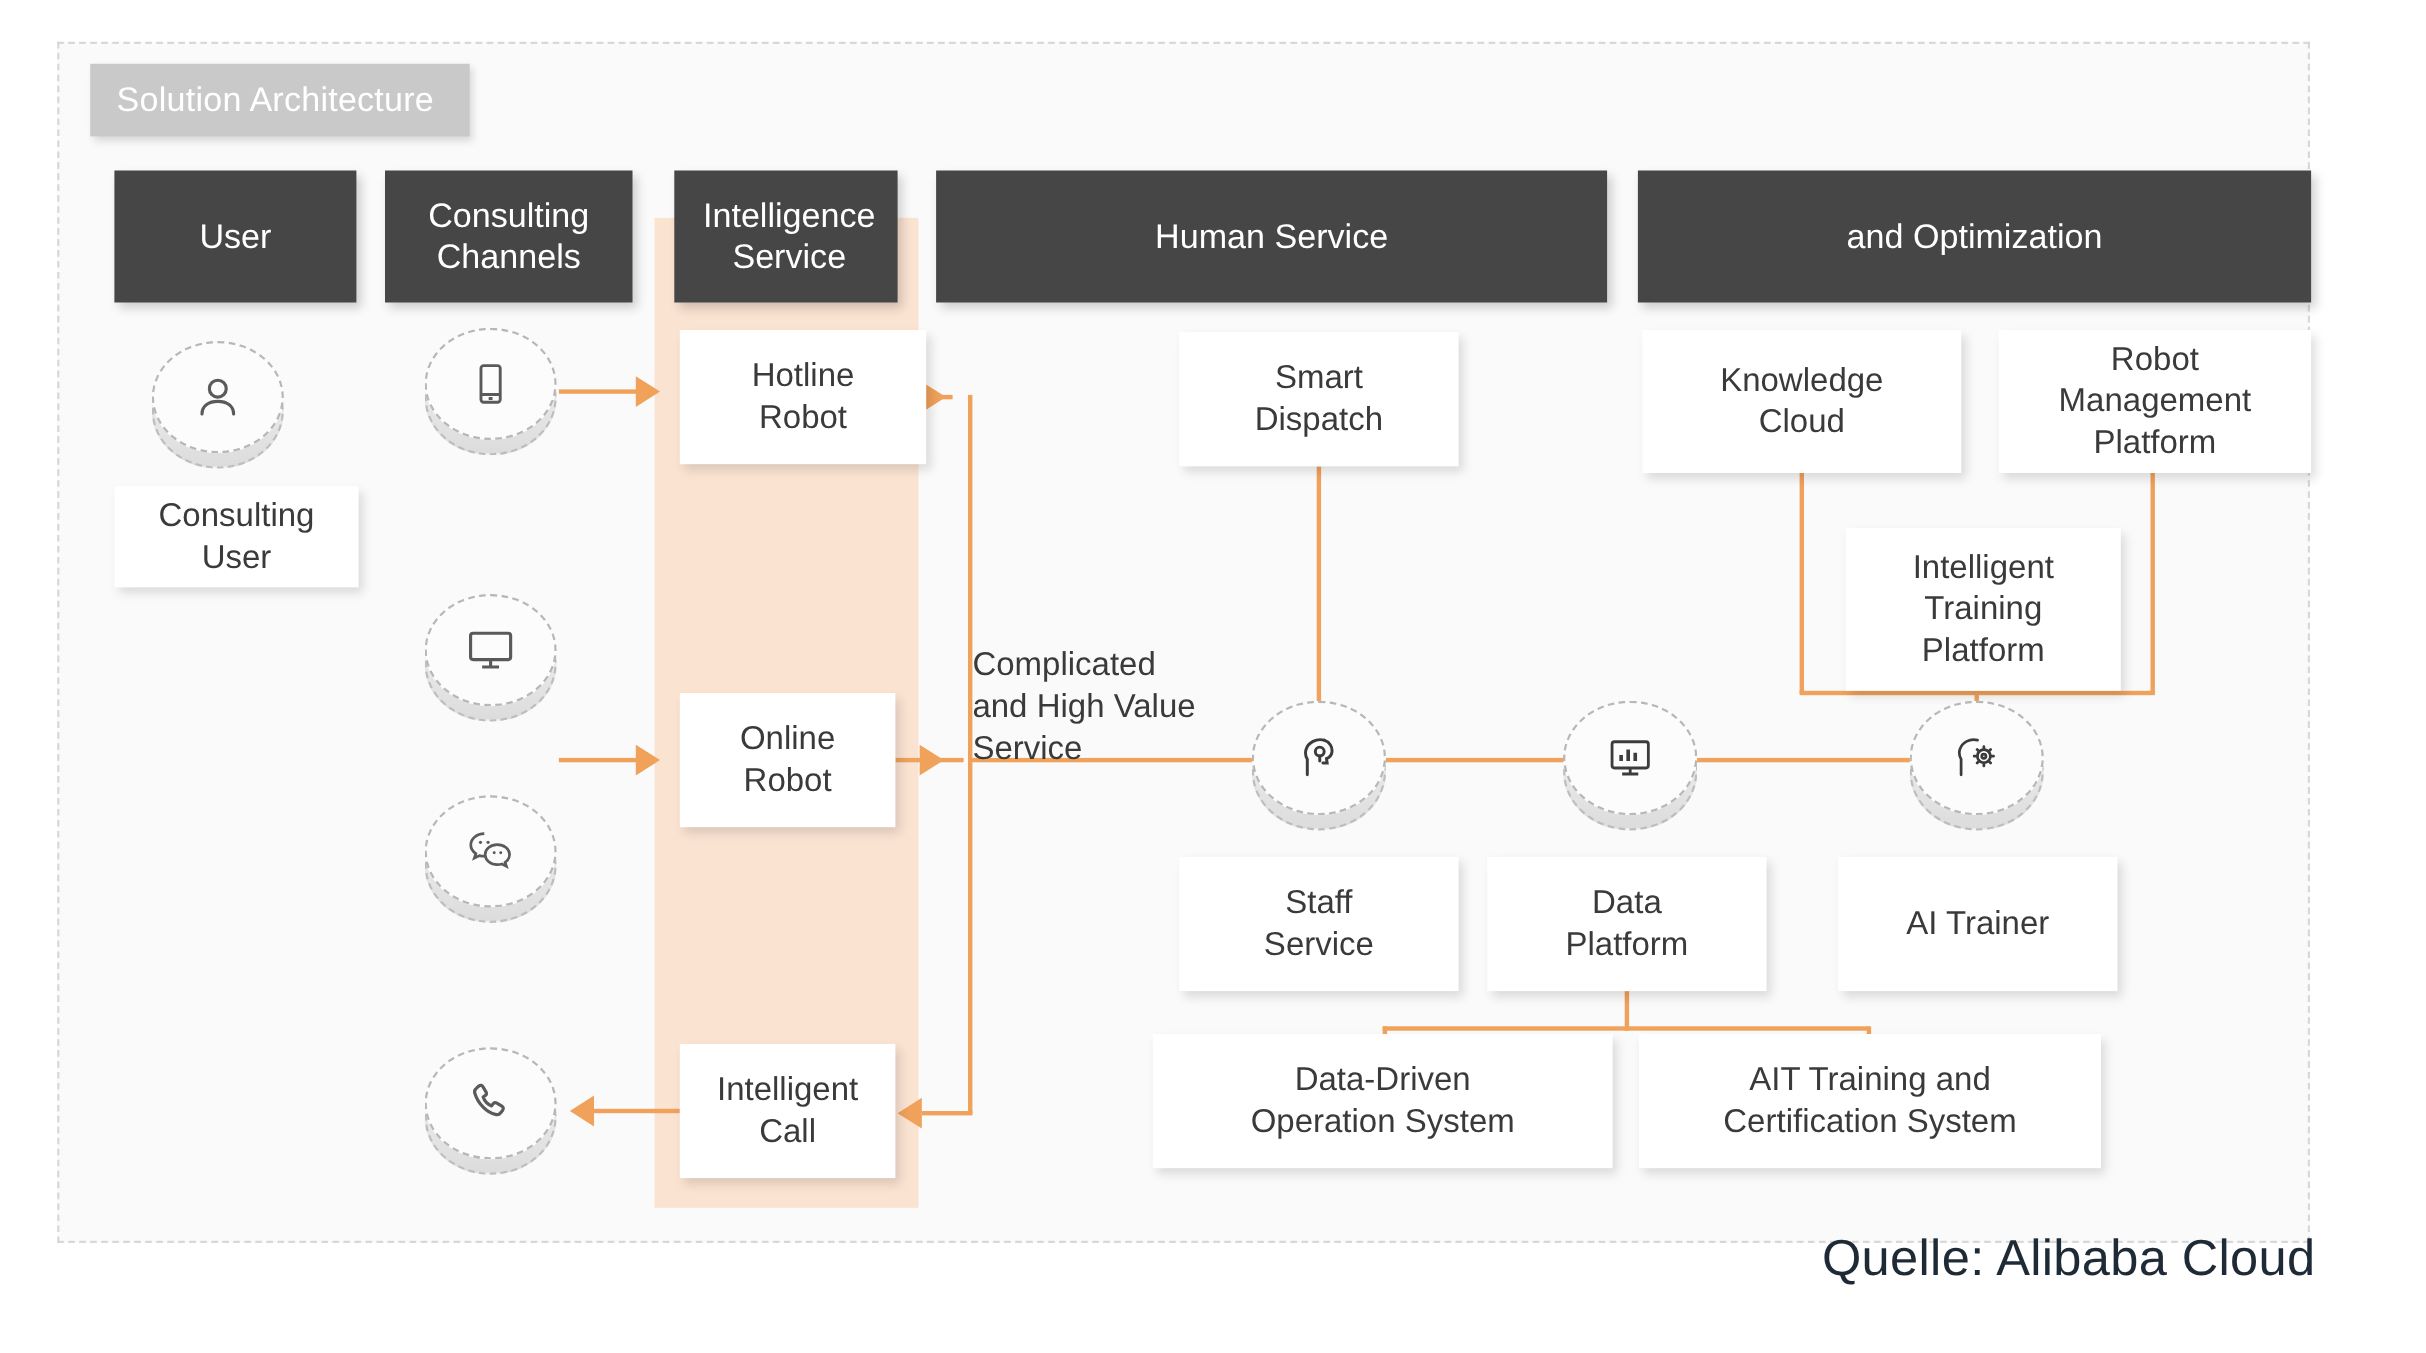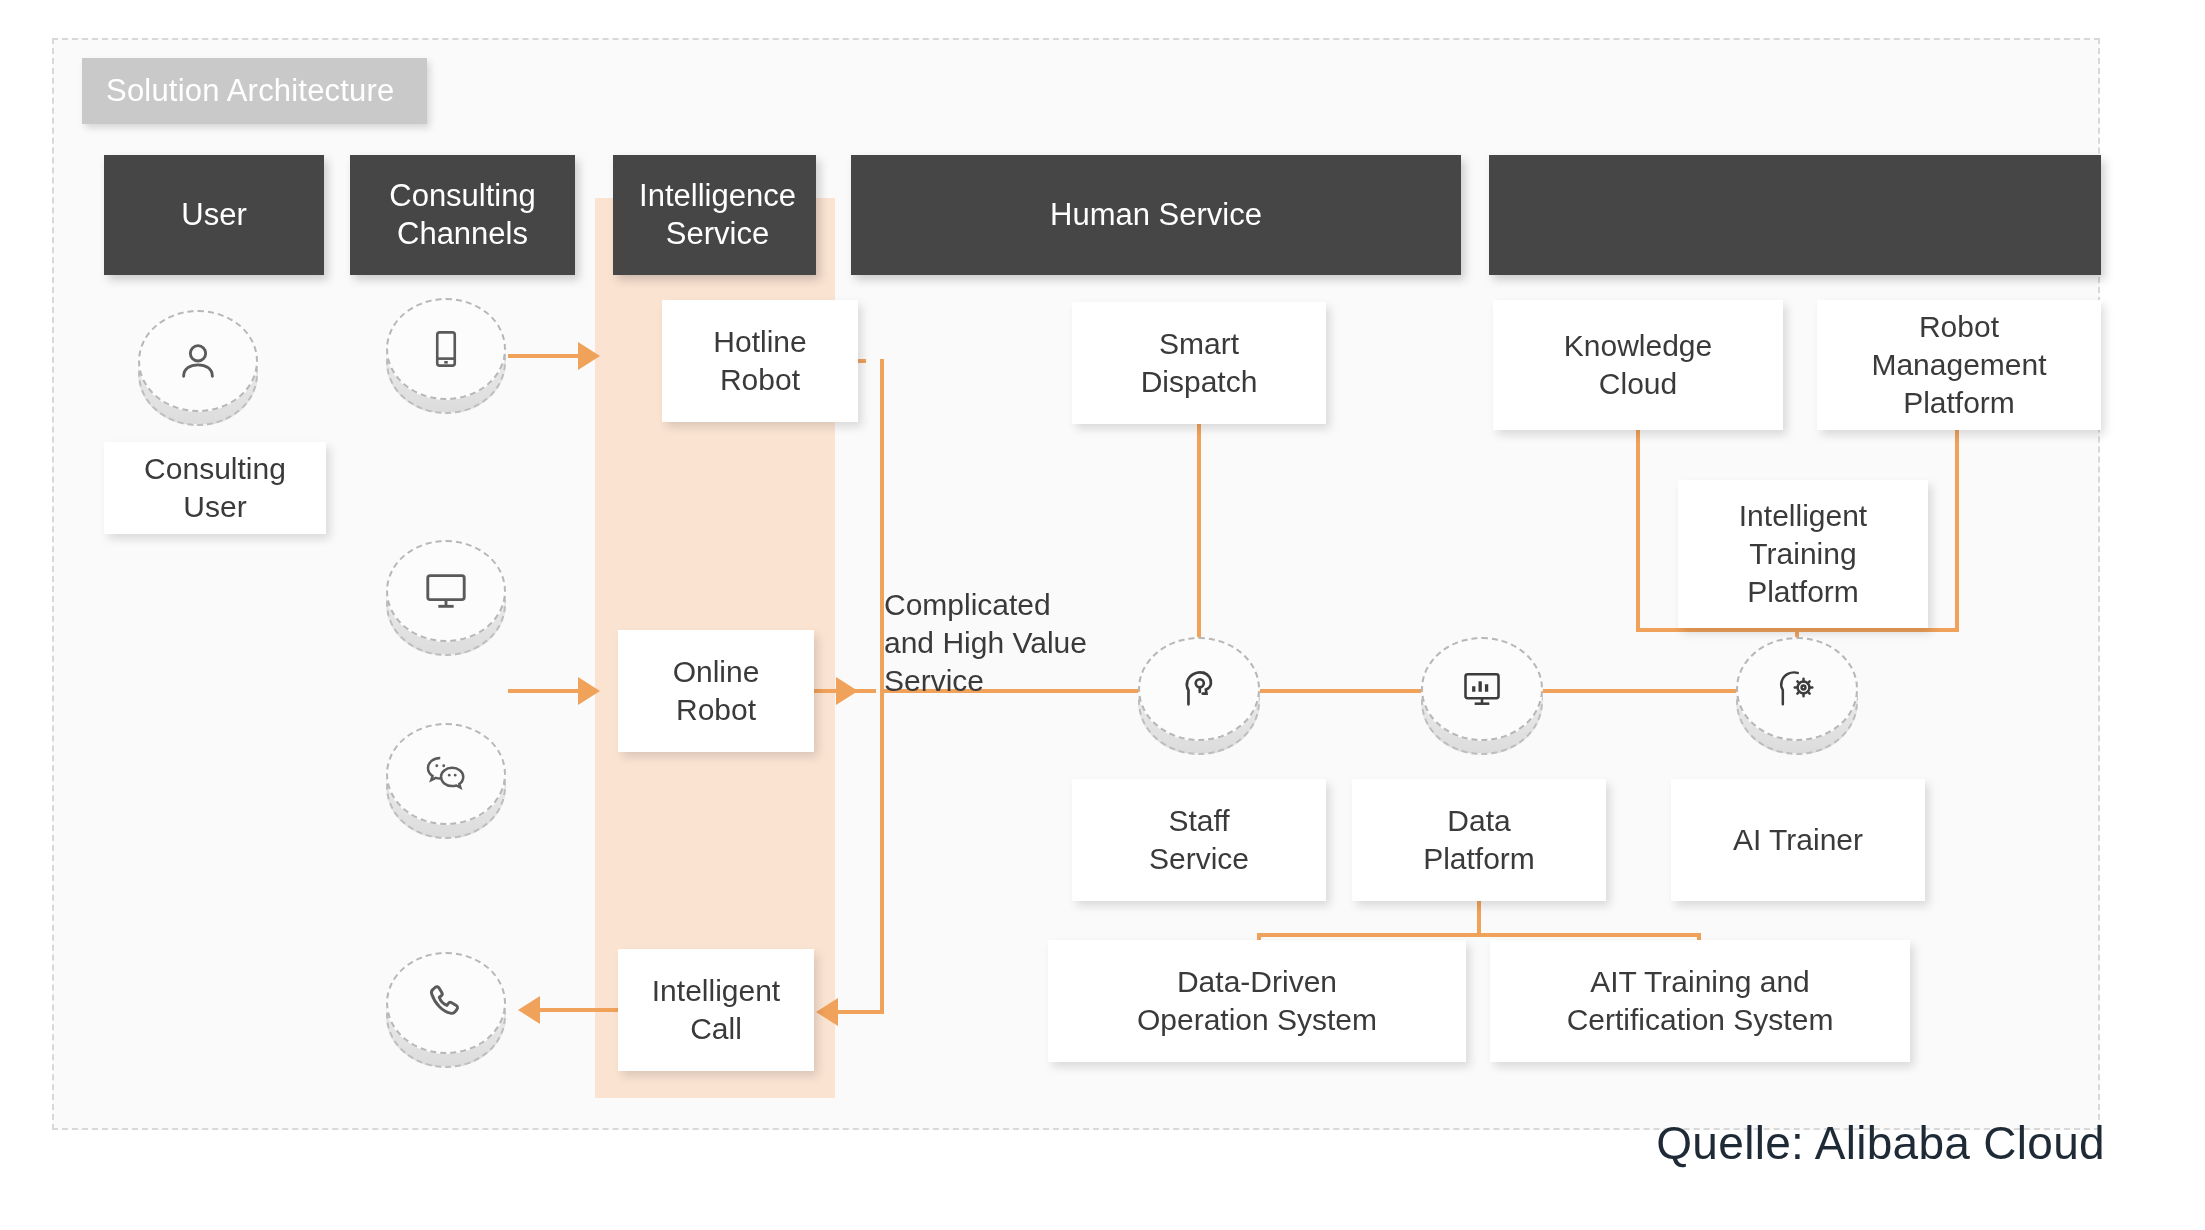--- a/index.html
+++ b/index.html
@@ -74,21 +74,21 @@
     display:flex; align-items:center; justify-content:center;
     text-align:center;
     font-size:30px;
     line-height:1.26;
     box-shadow:4px 5px 9px rgba(0,0,0,.13);
     z-index:14;
     box-sizing:border-box;
     padding:6px 10px;
   }
   #c-consulting-user  {left:104px;  top:442px; width:222px; height:92px;}
-  #c-hotline          {left:618px;  top:300px; width:196px; height:122px;margin-left:44px;}
+  #c-hotline          {left:618px;  top:300px; width:224px; height:122px;}
   #c-online           {left:618px;  top:630px; width:196px; height:122px;}
   #c-intelligent-call {left:618px;  top:949px; width:196px; height:122px;}
   #c-smart-dispatch   {left:1072px; top:302px; width:254px; height:122px;}
   #c-knowledge        {left:1493px; top:300px; width:290px; height:130px;align-items:center;}
   #c-robot-mgmt       {left:1817px; top:300px; width:284px; height:130px;}
   #c-intel-training   {left:1678px; top:480px; width:250px; height:148px;}
   #c-staff-service    {left:1072px; top:779px; width:254px; height:122px;}
   #c-data-platform    {left:1352px; top:779px; width:254px; height:122px;}
   #c-ai-trainer       {left:1671px; top:779px; width:254px; height:122px;}
   #c-data-driven      {left:1048px; top:940px; width:418px; height:122px;}
@@ -224,20 +224,21 @@
   <div>
     <div>Intelligence</div>
     <div>Service</div>
   </div>
 </div>
 <div class="hdr" id="hdr-human">
   <span>Human Service</span>
 </div>
 <div class="hdr" id="hdr-ai">
   <div>
+    <div>and Optimization</div>
   </div>
 </div>
 
 <div class="coin" id="ic-user">
   <div class="body"></div>
   <div class="top">
     <svg width="46" height="46" viewBox="0 0 24 24" fill="none" stroke="#5a5a5a" stroke-width="1.5" stroke-linecap="round">
       <circle cx="12" cy="8" r="4"></circle>
         <path d="M4.5 20c0-4 3.4-6 7.5-6s7.5 2 7.5 6"></path>
     </svg>

